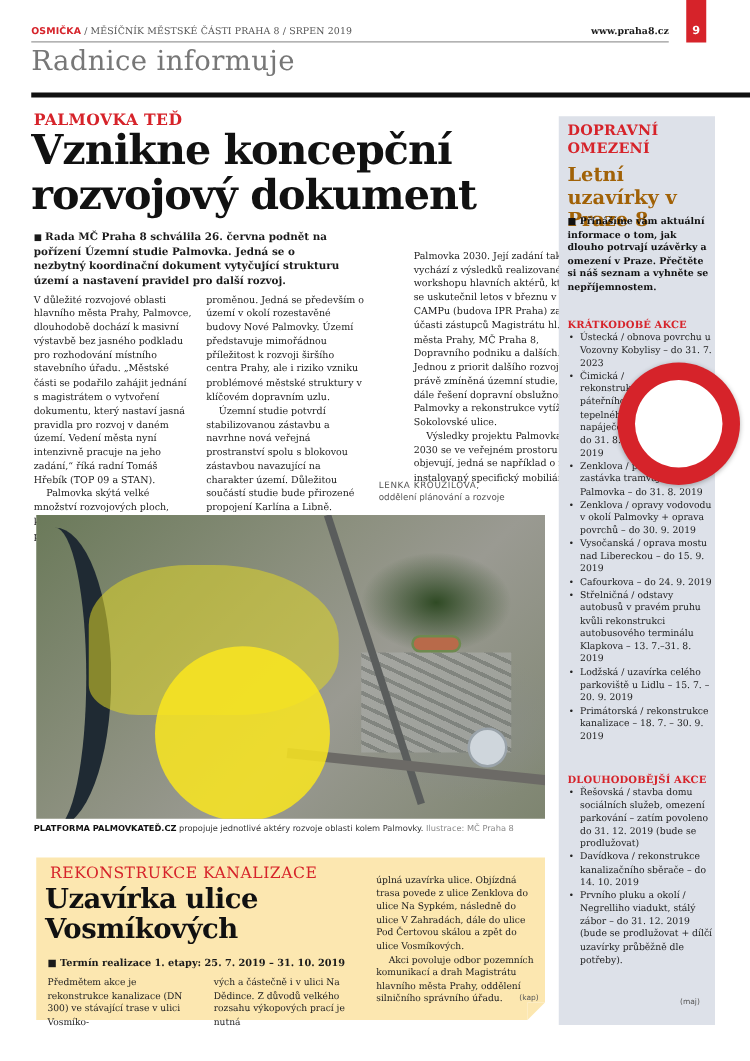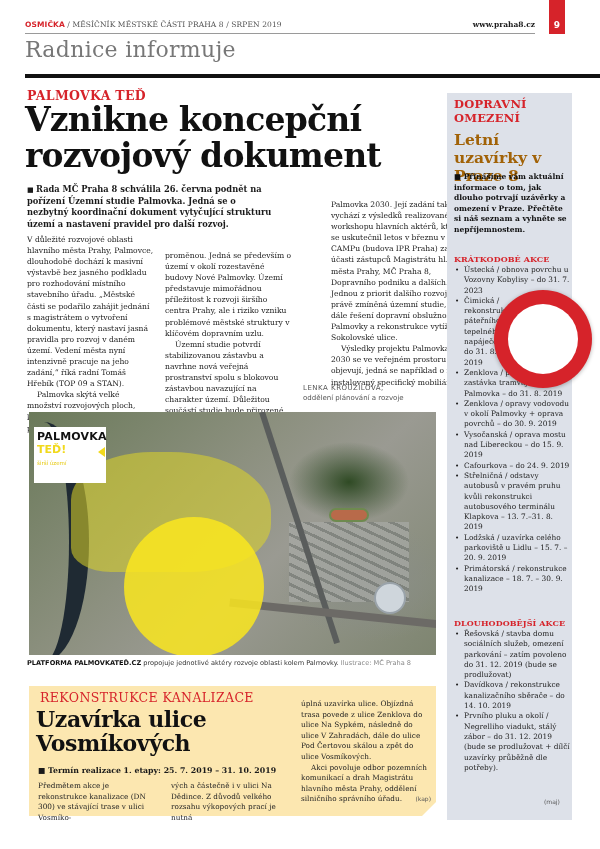--- a/index.html
+++ b/index.html
@@ -17,21 +17,21 @@
 
   
   .kicker { position: absolute; left: 27px; top: 88px; font-size: 12.5px; font-weight: bold; color: #d6232a; font-family: "DejaVu Serif", serif; letter-spacing: 0.3px; }
   .headline { position: absolute; left: 25px; top: 102px; width: 420px; font-size: 33px; line-height: 36px; font-weight: bold; font-family: "DejaVu Serif", serif; letter-spacing: -0.8px; color: #111; }
   .lead { position: absolute; left: 27px; top: 184px; width: 250px; font-size: 8.3px; line-height: 11.5px; font-weight: bold; font-family: "DejaVu Serif", serif; }
   .lead .sq { font-size: 7px; }
   .col { position: absolute; font-size: 7.6px; line-height: 11.1px; font-family: "DejaVu Serif", serif; color: #222; }
   .col p { text-indent: 0; }
   .col p.ind { text-indent: 10px; }
   .col1 { left: 27px; top: 234px; width: 128px; }
-  .col2 { left: 165px; top: 234px; width: 128px; margin-top: 16px; }
+  .col2 { left: 165px; top: 234px; width: 128px; }
   .col3 { left: 303px; top: 199px; width: 134px; margin-left: 28px; }
   .author { position: absolute; left: 303px; top: 383px; font-size: 7px; line-height: 10px; font-family: "DejaVu Sans", sans-serif; color: #555; }
   .author .name { letter-spacing: 0.5px; }
 
   
   .map { position: absolute; left: 29px; top: 412px; width: 407px; height: 243px; overflow: hidden;
          background:
            radial-gradient(ellipse 60px 40px at 320px 70px, #2f4a24 0%, rgba(47,74,36,0) 100%),
            radial-gradient(ellipse 90px 60px at 340px 170px, #8a8e88 0%, rgba(138,142,136,0) 100%),
            linear-gradient(135deg, #6b7a5a 0%, #8c907f 40%, #9a9a92 60%, #7e8570 100%); }
@@ -115,26 +115,20 @@
 
 <div class="map">
   <div class="river"></div>
   <div class="blocks"></div>
   <div class="road1"></div>
   <div class="rail"></div>
   <div class="track"></div>
   <div class="stadium"></div>
   <div class="zone"></div>
   <div class="circle"></div>
-  <div class="logo-box">
-    <div class="l1">PALMOVKA</div>
-    <div class="l2">TEĎ!</div>
-    <div class="l3">širší území</div>
-    <div class="arrow"></div>
-  </div>
 </div>
 <div class="caption"><b>PLATFORMA PALMOVKATEĎ.CZ</b><span> propojuje jednotlivé aktéry rozvoje oblasti kolem Palmovky.</span><span class="credit"> Ilustrace: MČ Praha 8</span></div>
 
 <div class="box2">
     <div class="fold"></div>
   </div>
 <div class="box2-kicker">REKONSTRUKCE KANALIZACE</div>
 <h2 class="box2-headline">Uzavírka ulice Vosmíkových</h2>
 <div class="box2-lead"><span>■ </span><span>Termín realizace 1. etapy: 25. 7. 2019 – 31. 10. 2019</span></div>
 <div class="box2-col1">Předmětem akce je rekonstrukce kanalizace (DN 300) ve stávající trase v ulici Vosmíko-</div>

